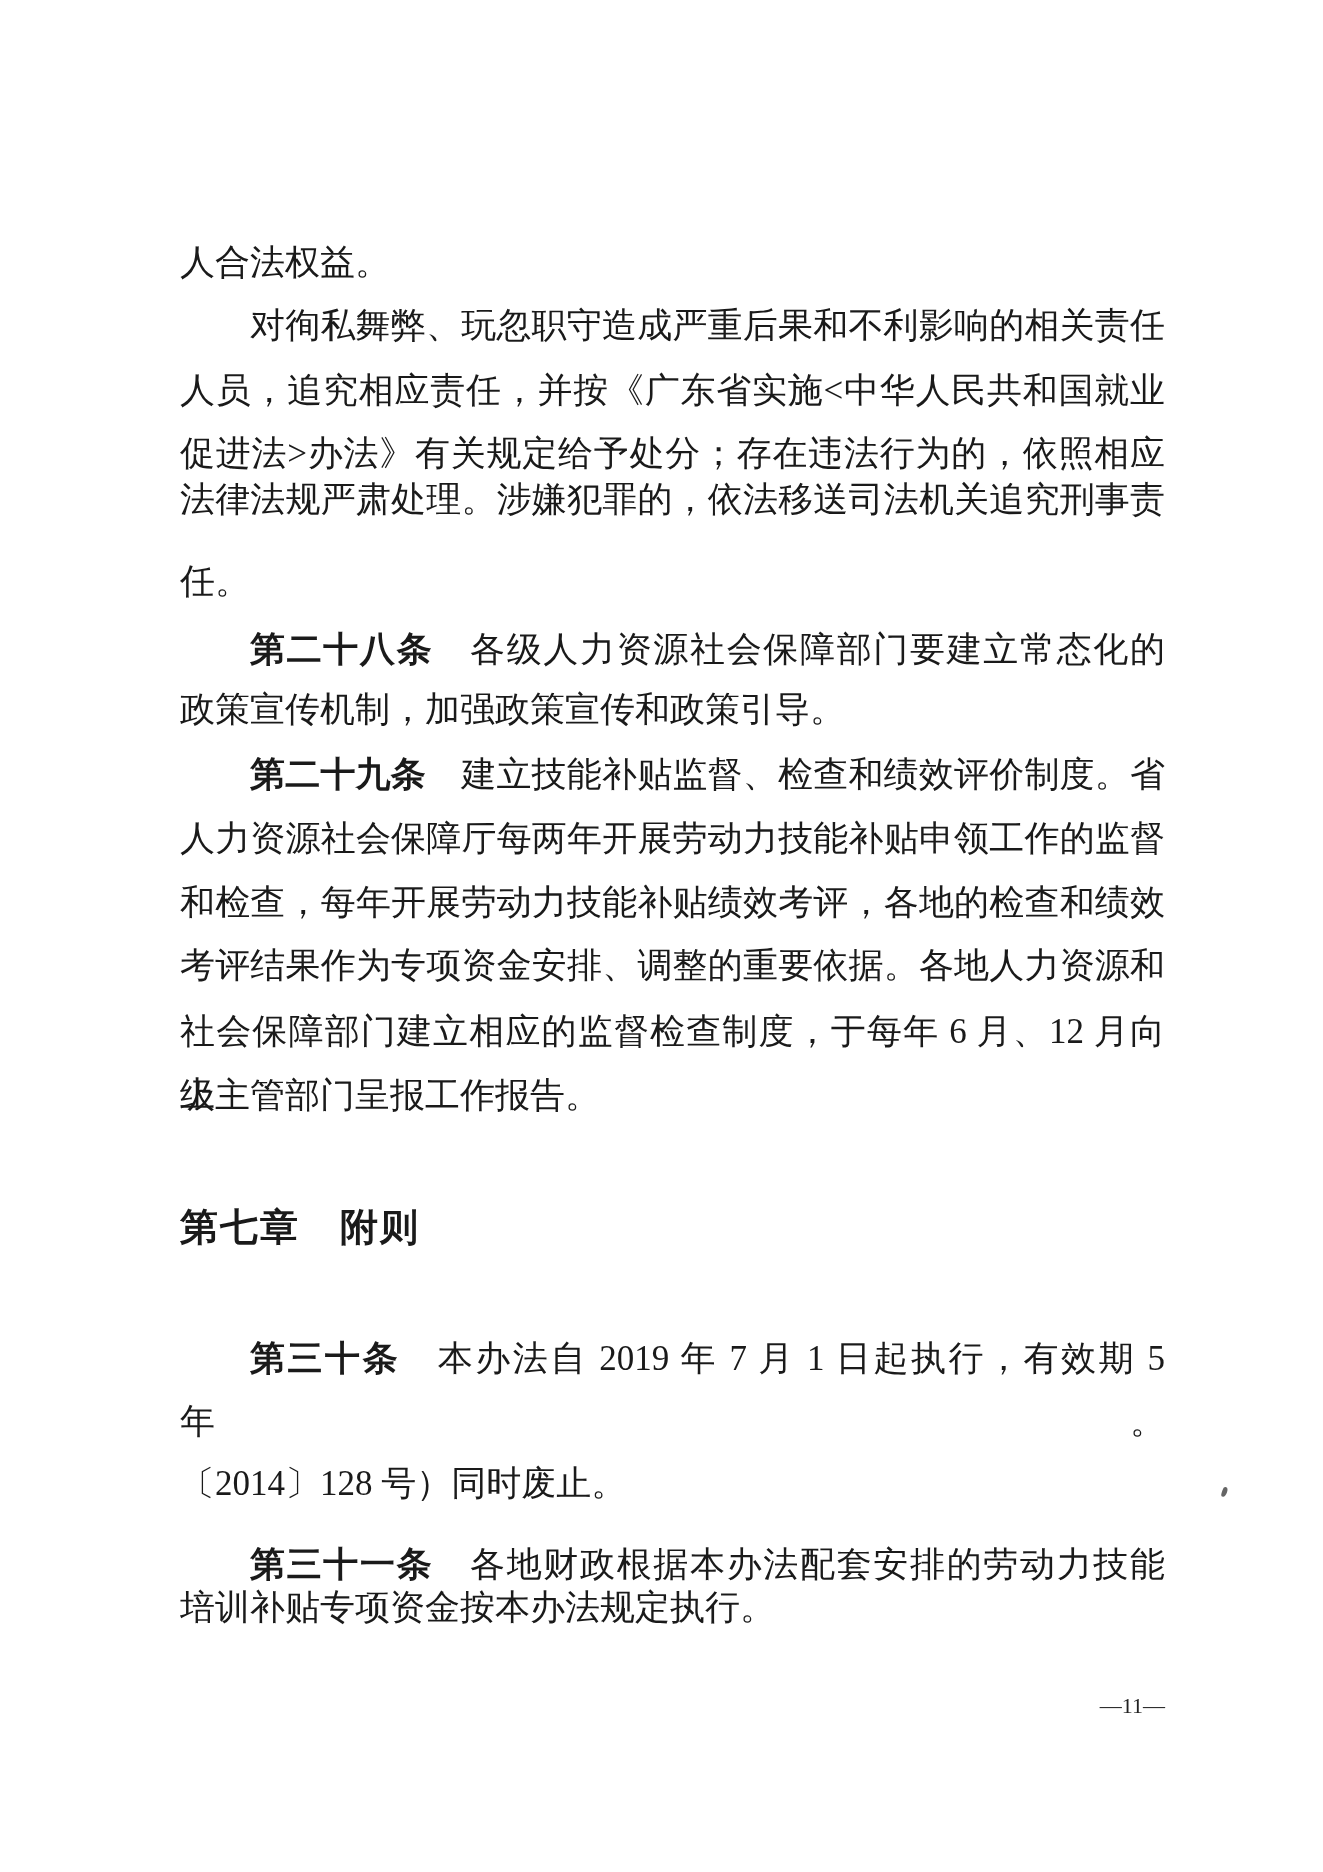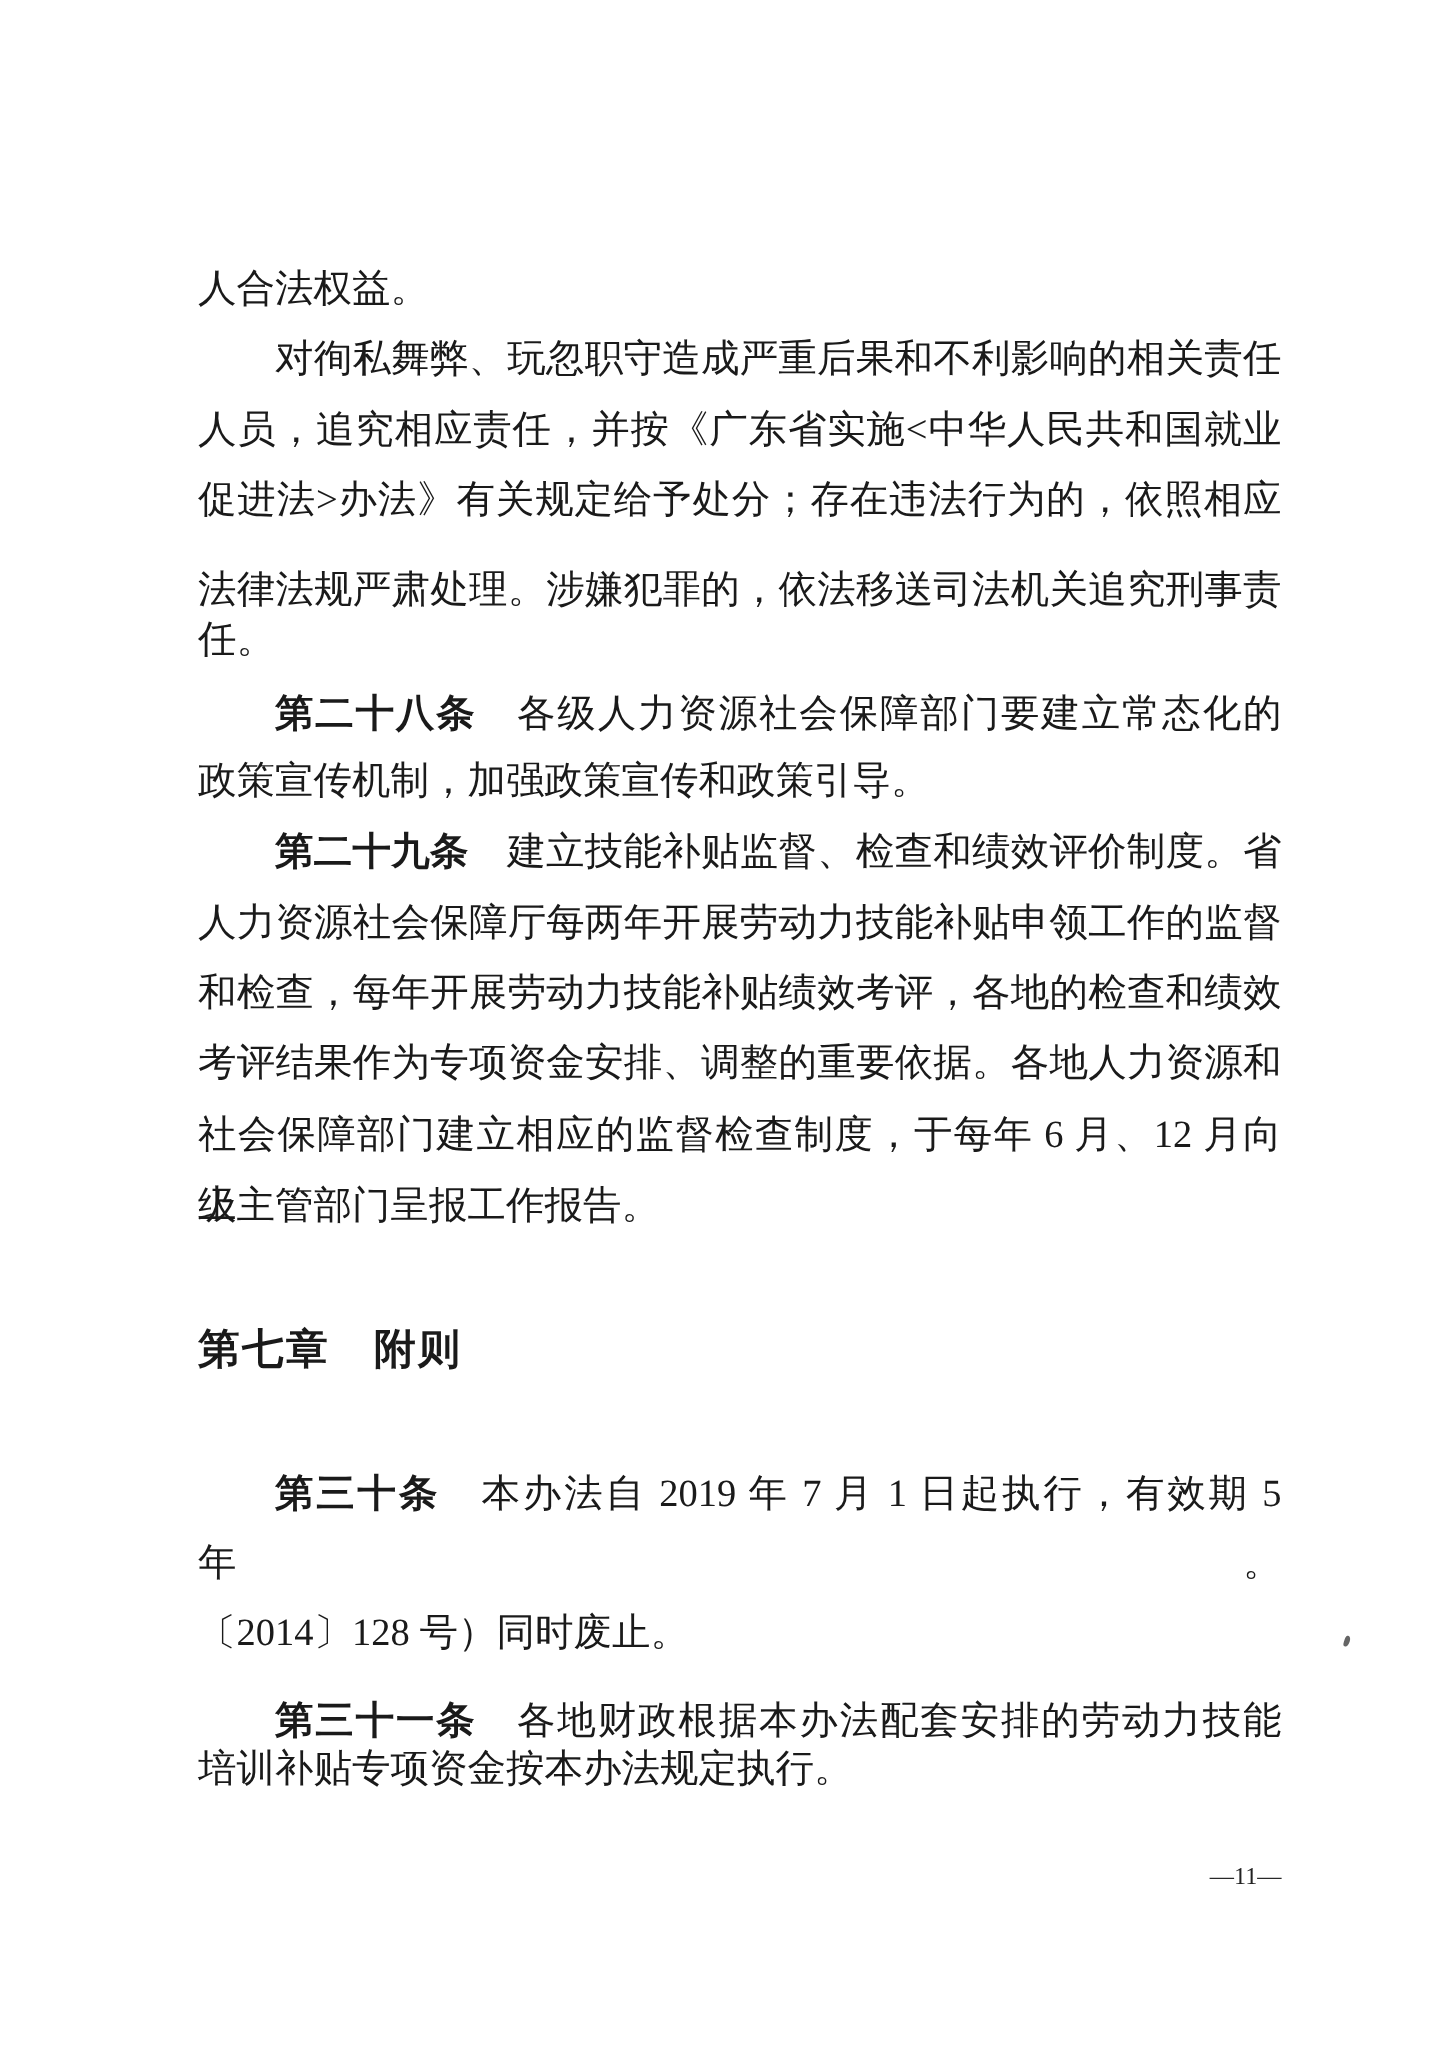--- a/index.html
+++ b/index.html
@@ -76,21 +76,21 @@
 <div class="page">
 
   <div class="line" style="top:231px"><span>人合法权益。</span></div>
 
   <div class="line j ind" style="top:294px"><span>对徇私舞弊、玩忽职守造成严重后果和不利影响的相关责任</span></div>
 
   <div class="line j" style="top:422px"><span>促进法&gt;办法》有关规定给予处分；存在违法行为的，依照相应</span></div>
 
   <div class="line j" style="top:359px"><span>人员，追究相应责任，并按《广东省实施&lt;中华人民共和国就业</span></div>
 
-  <div class="line j" style="top:504px"><span>法律法规严肃处理。涉嫌犯罪的，依法移送司法机关追究刑事责</span></div>
+  <div class="line j" style="top:468px"><span>法律法规严肃处理。涉嫌犯罪的，依法移送司法机关追究刑事责</span></div>
 
   <div class="line" style="top:550px"><span>任。</span></div>
 
   <div class="line" style="top:678px"><span>政策宣传机制，加强政策宣传和政策引导。</span></div>
 
   <div class="line j ind" style="top:617px"><span class="b">第二十八条</span><span>　各级人力资源社会保障部门要建立常态化的</span></div>
 
   <div class="line j ind" style="top:742px"><span class="b">第二十九条</span><span>　建立技能补贴监督、检查和绩效评价制度。省</span></div>
 
   <div class="line j" style="top:807px"><span>人力资源社会保障厅每两年开展劳动力技能补贴申领工作的监督</span></div>

